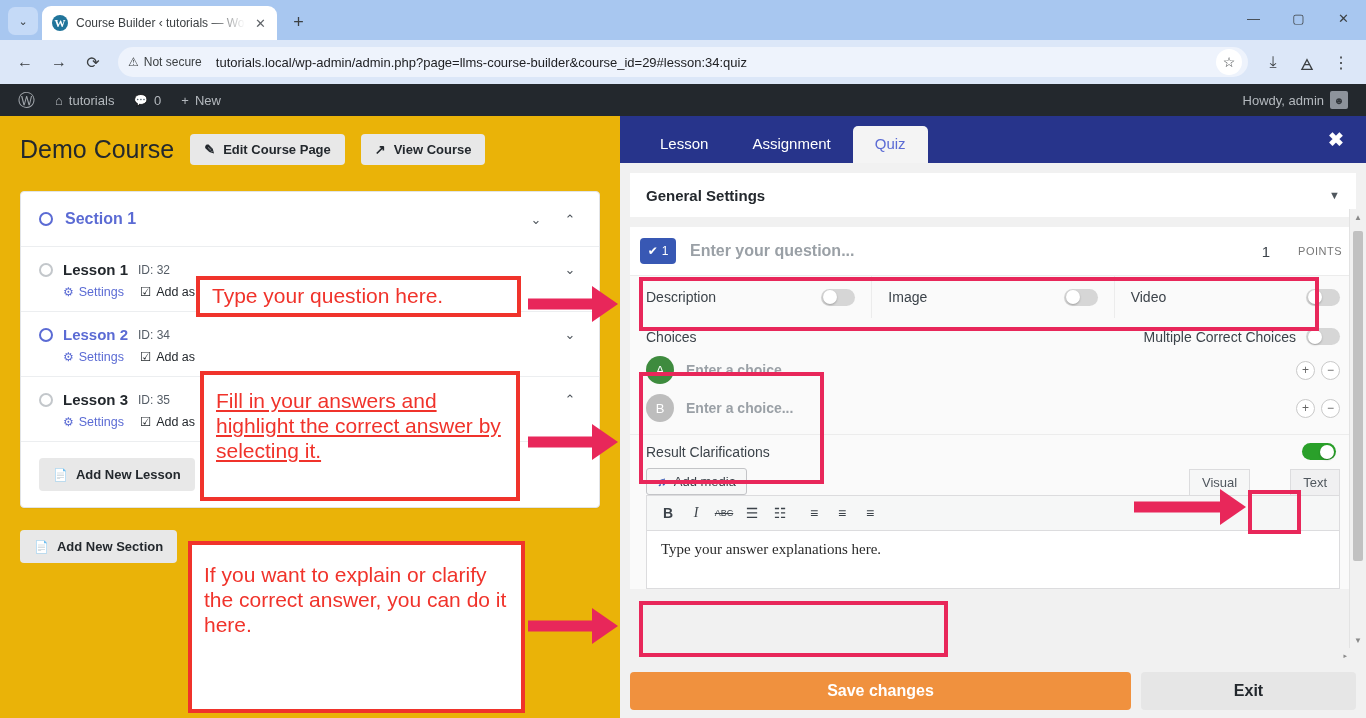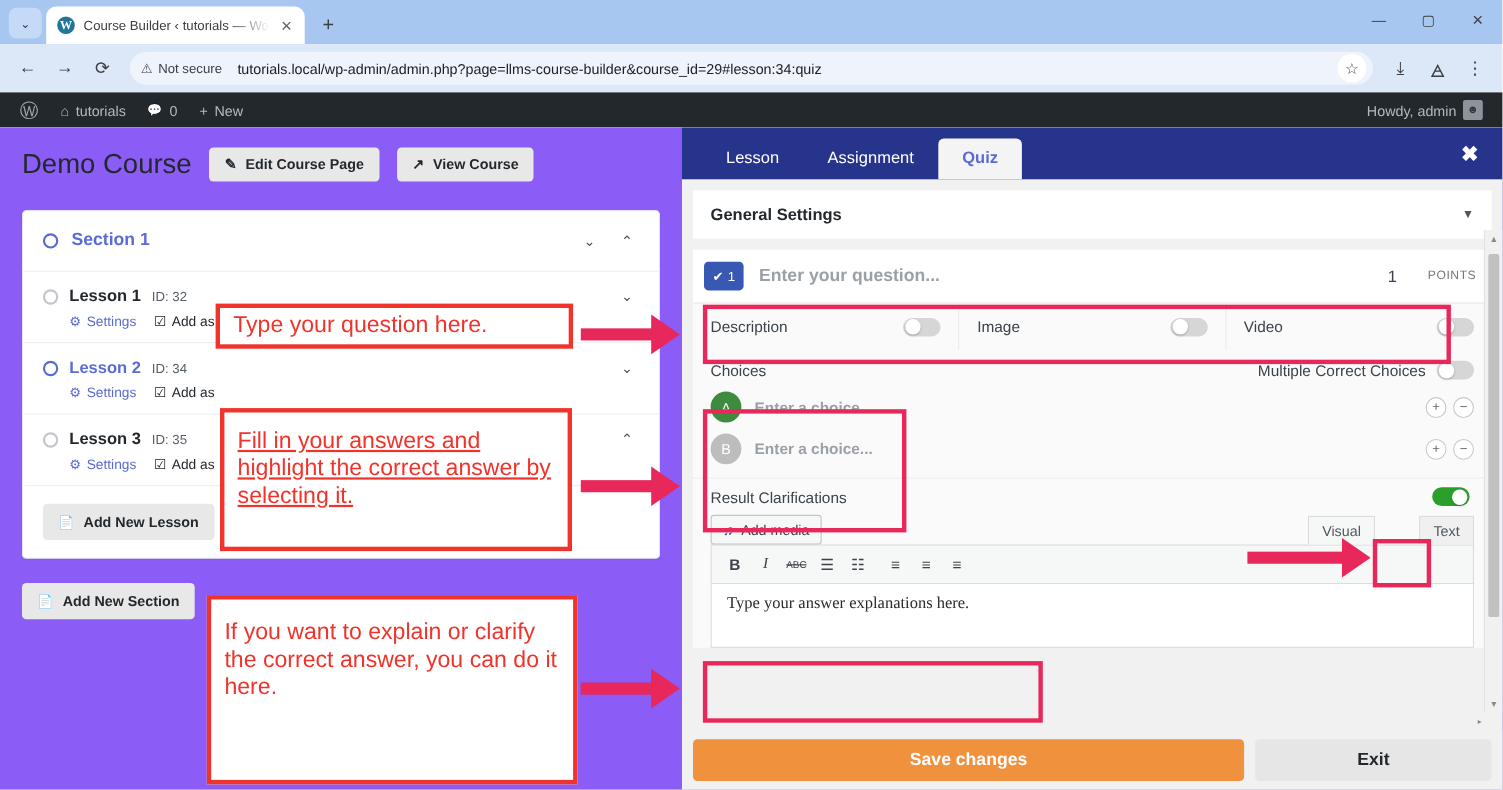--- a/index.html
+++ b/index.html
@@ -75,21 +75,21 @@
   .adminbar .wp-logo { font-family:"Liberation Serif", serif; font-size:17px; color:#a0a5aa; }
   .adminbar .spacer { flex: 1; }
   .avatar-sq { width:18px; height:18px; background:#8d939b; border-radius:2px;
     display:flex; align-items:center; justify-content:center; font-size:10px; color:#32373c;}
 
   
   .page { position: relative; height: 602px; background: #fff; display: flex; }
 
   
   .left {
-    width: 620px; height: 602px; background: #8b5cf6; padding: 18px 20px 0 20px;
+    width: 620px; height: 602px; background: #eab308; padding: 18px 20px 0 20px;
     position: relative; overflow: hidden;
   }
   .course-head { display:flex; align-items:center; gap: 16px; margin-bottom: 26px;}
   .course-title { font-size: 25px; color: #23282d; font-weight: 400; }
   .btn-grey {
     background: #e8e8e8; border-radius: 4px; padding: 8px 14px; font-size: 13px;
     font-weight: bold; color: #23282d; display:flex; align-items:center; gap: 8px;
   }
   .btn-grey .gi { font-size: 13px; }
 
@@ -125,21 +125,21 @@
   .add-section-wrap { margin-top: 22px; }
 
   
   .right { width: 746px; height: 602px; background:#27348b; position:relative; }
   .tabs {
     height: 47px; display:flex; align-items:flex-end; padding-left: 18px; position:relative;
   }
   .qtab {
     padding: 9px 22px 11px 22px; color:#fff; font-size: 15px; border-radius: 5px 5px 0 0;
   }
-  .qtab.active { background:#f4f4f4; color:#5b6bd4; font-weight:bold; }
+  .qtab.active { background:#f4f4f4; color:#5b6bd4; font-weight:normal; }
   .close-x {
     position:absolute; right: 22px; top: 12px; color:#fff; font-size: 19px; font-weight:bold;
   }
 
   .qbody { height: 555px; background:#f1f1f1; position:relative; overflow:hidden;}
 
   .qtitle-bar {
     background:#fff; height: 46px; display:flex; align-items:center; padding: 0 16px;
     margin: 0 10px 0 10px; gap: 10px;
   }

